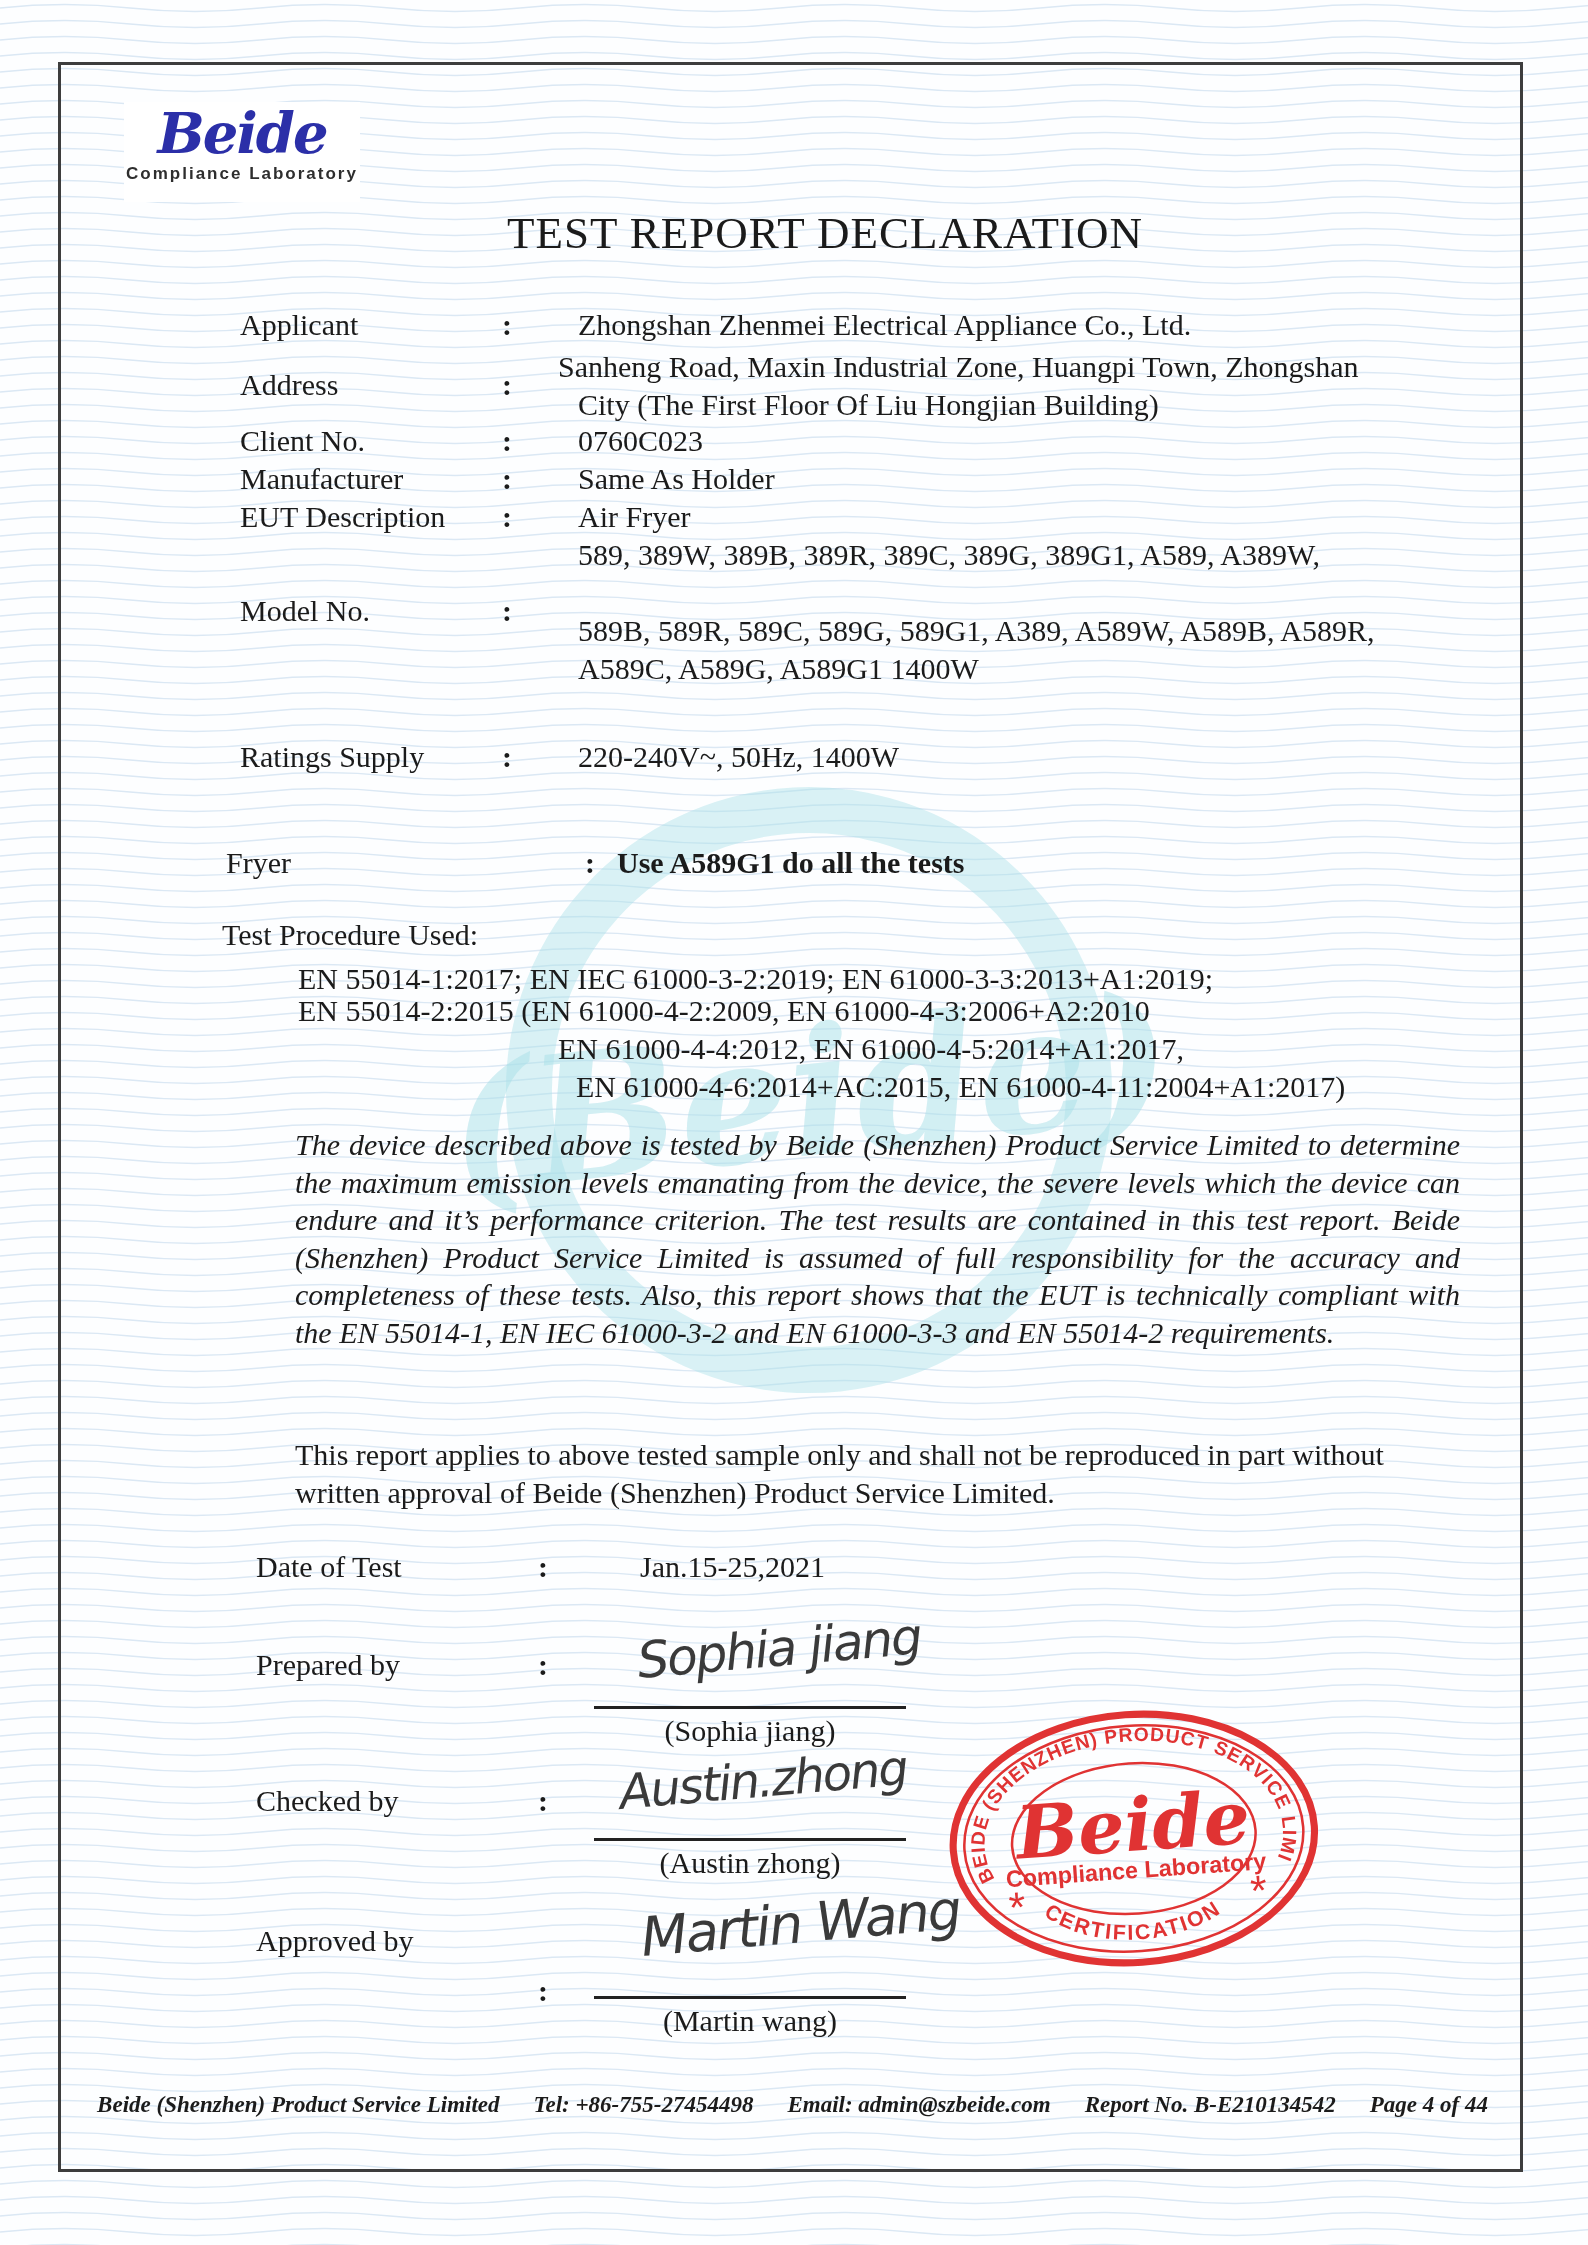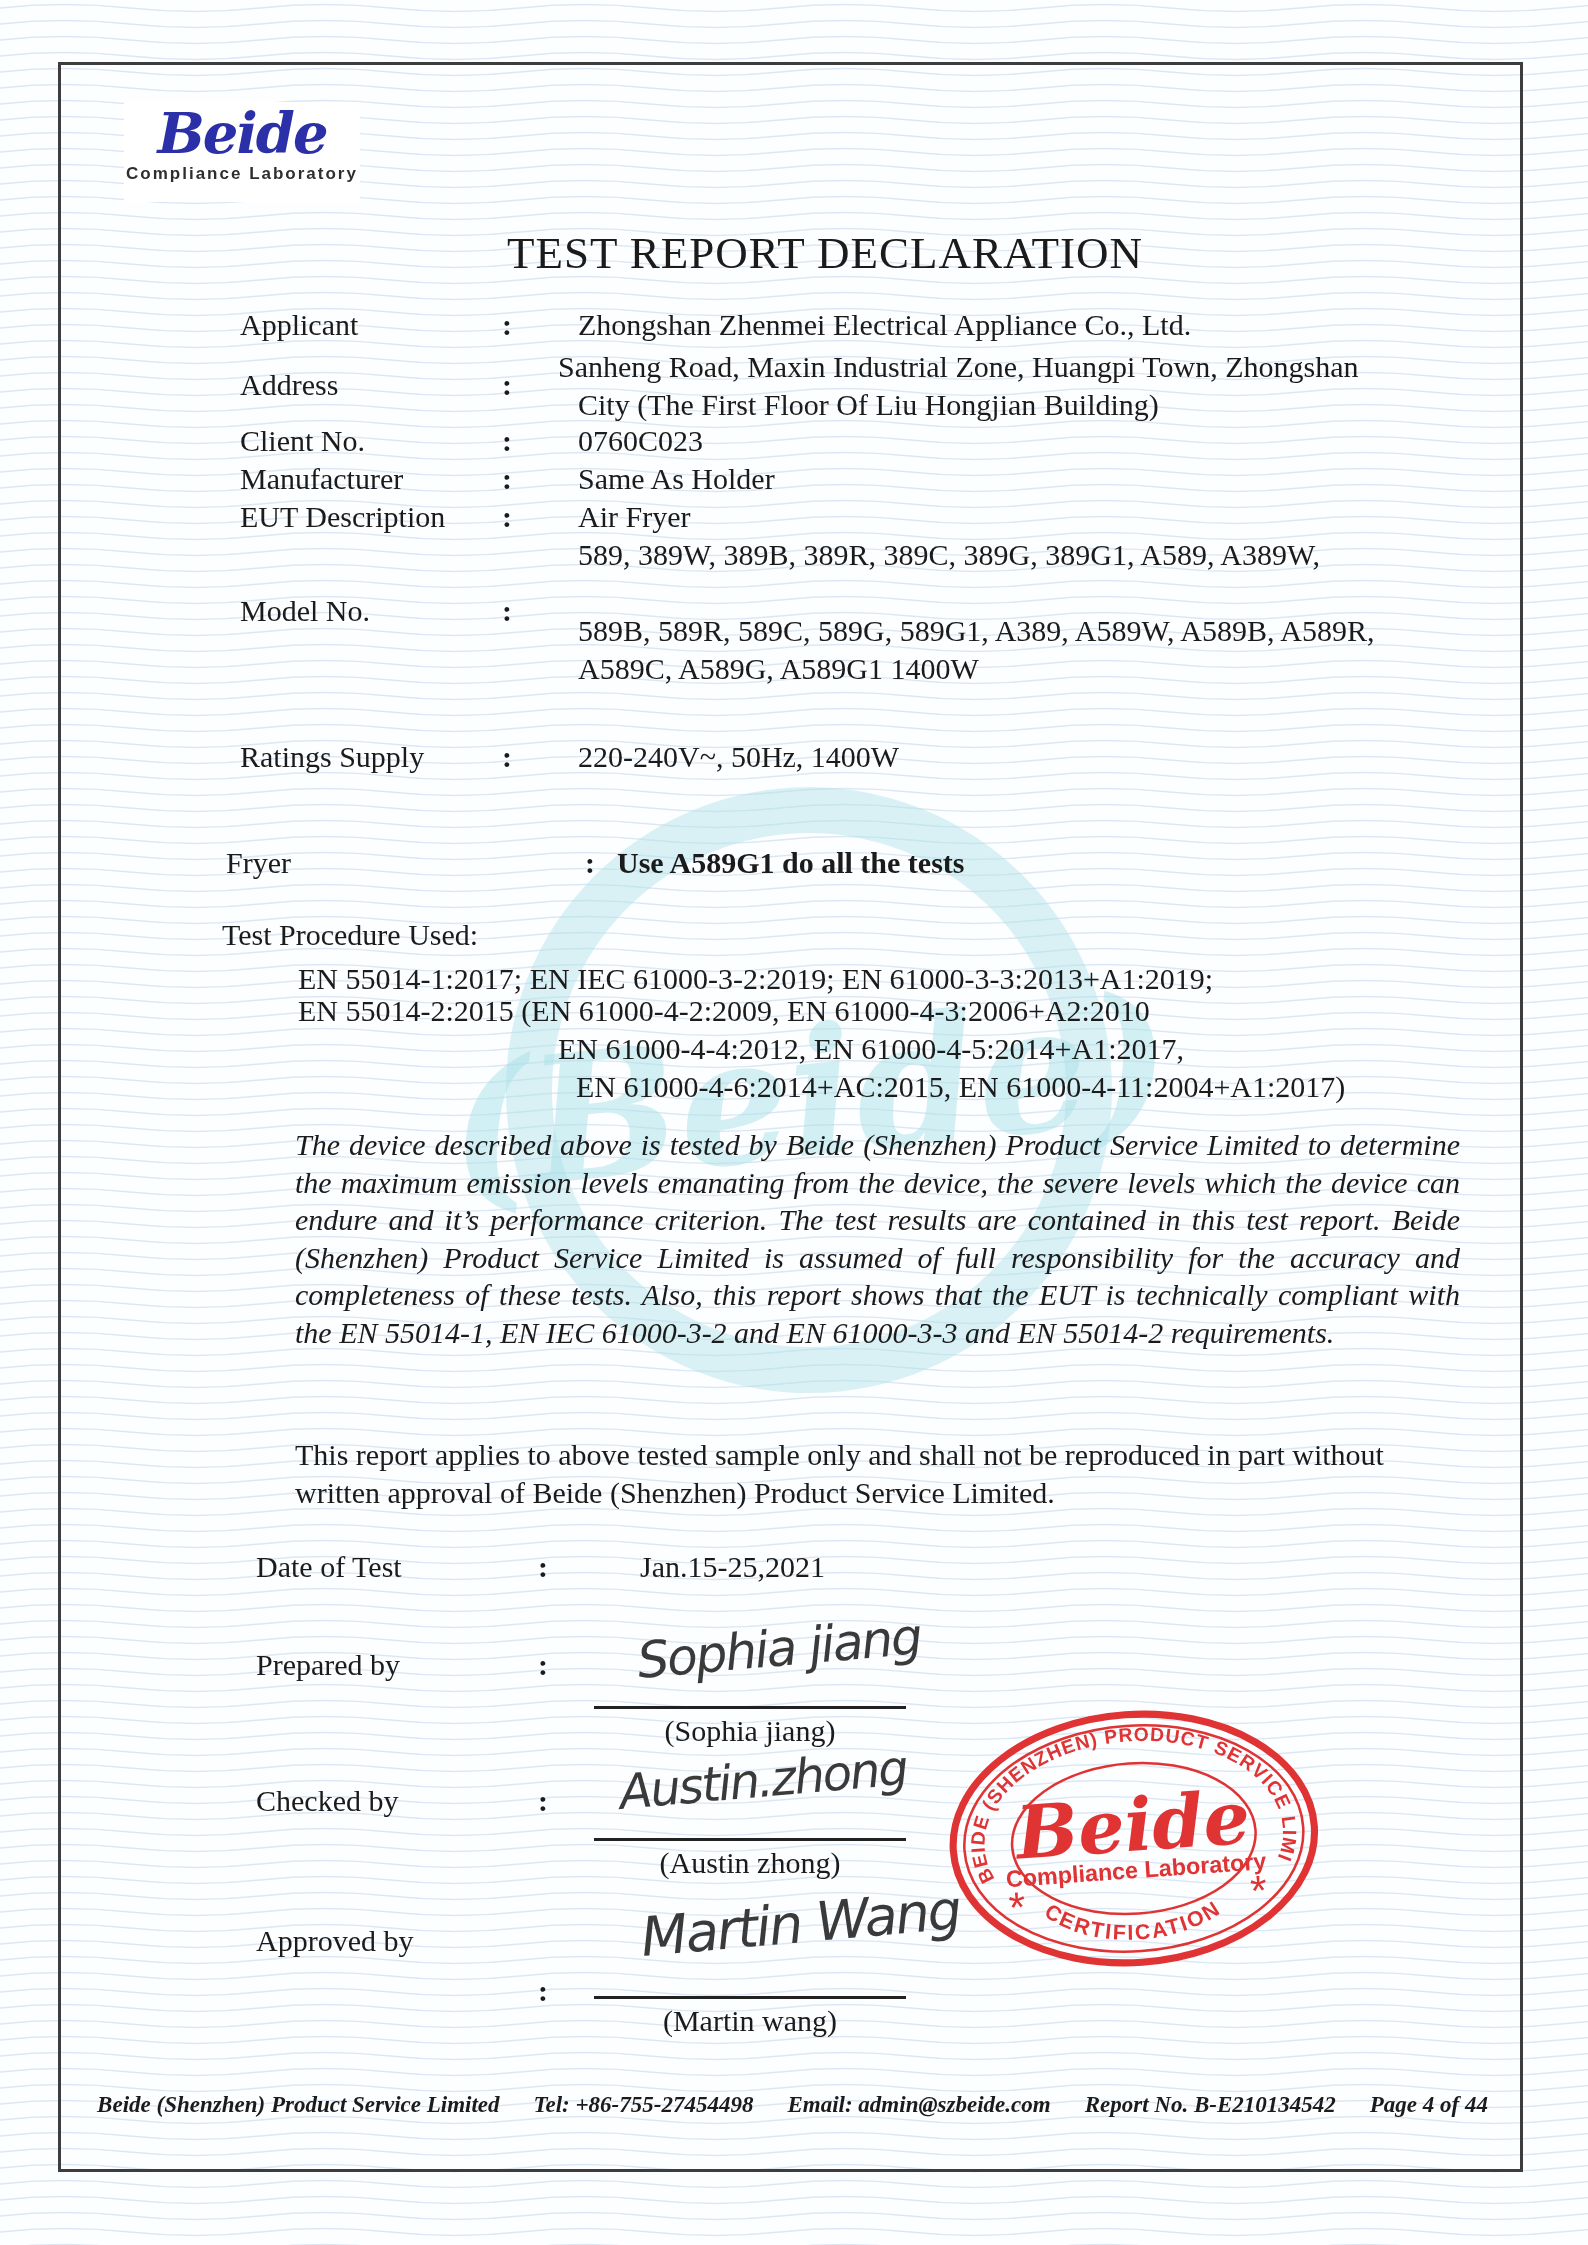--- a/index.html
+++ b/index.html
@@ -9,21 +9,21 @@
   .watermark-layer{position:absolute;left:400px;top:760px;z-index:1;transform:rotate(-6deg);}
   .border-box{position:absolute;left:58px;top:62px;width:1465px;height:2110px;
               border:3px solid #3d3d3d;box-sizing:border-box;z-index:2;}
   .abs{position:absolute;z-index:2;}
   .logo-box{left:124px;top:102px;width:236px;height:100px;background:#ffffff;text-align:center;}
   .logo-brand{font-family:"DejaVu Serif", serif;font-style:italic;font-weight:bold;
               font-size:56px;line-height:62px;color:#2b2fa8;letter-spacing:-2px;}
   .logo-sub{font-family:"Liberation Sans", sans-serif;font-weight:bold;font-size:17px;
             letter-spacing:2px;color:#2e2e2e;line-height:20px;}
   .doc-title{left:95px;top:208px;width:1460px;text-align:center;font-size:45px;
-             line-height:50px;letter-spacing:1px;margin-top:20px;}
+             line-height:50px;letter-spacing:1px;}
   .lbl{font-size:30px;line-height:38px;}
   .val{font-size:30px;line-height:38px;}
   .colon{font-size:30px;line-height:38px;font-weight:bold;}
   .para{font-size:30px;line-height:37.5px;}
   .just{text-align:justify;text-justify:inter-word;font-style:italic;}
   .sig{font-family:"DejaVu Sans", sans-serif;font-style:italic;font-size:50px;
        color:#3a3a3a;letter-spacing:-2px;white-space:nowrap;transform:rotate(-5deg);
        transform-origin:left bottom;}
   .sigline{height:3px;background:#222;}
   .signame{font-size:30px;text-align:center;}

